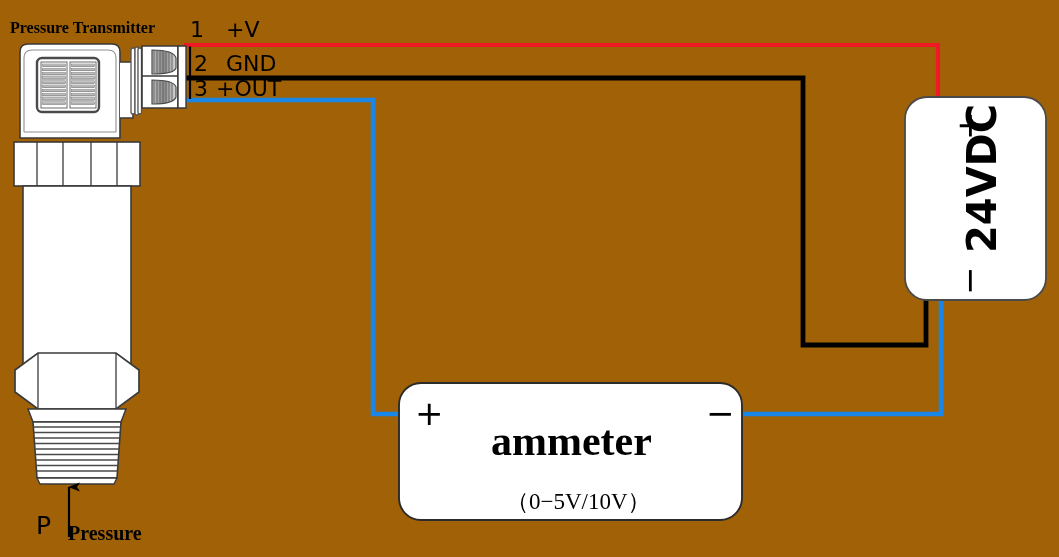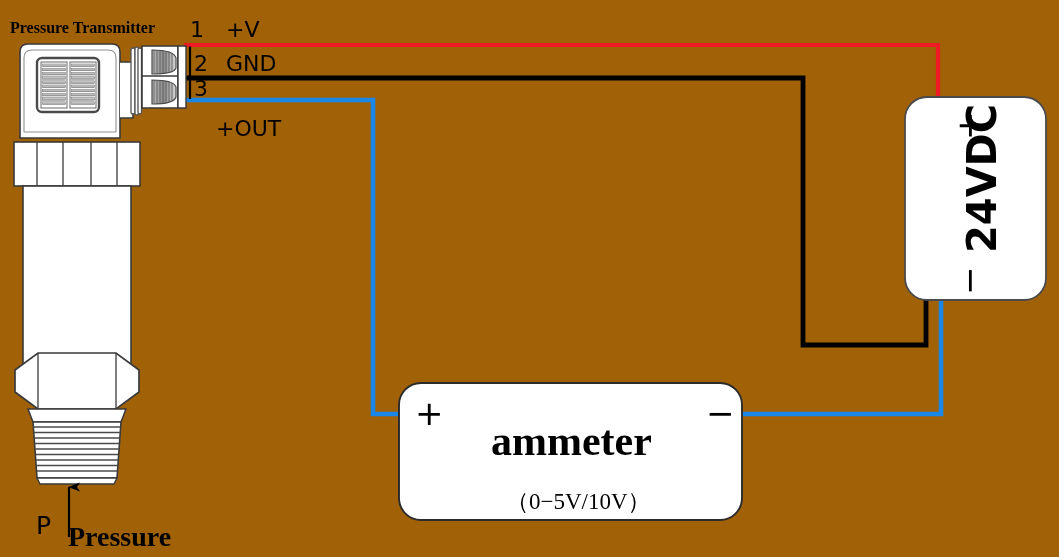--- a/index.html
+++ b/index.html
@@ -43,21 +43,21 @@
     font-family: "DejaVu Sans", sans-serif;
     font-size: 22px;
   }
   .lbl-p {
     font-family: "DejaVu Sans", sans-serif;
     font-size: 25px;
   }
   .lbl-pressure {
     font-family: "Liberation Serif", serif;
     font-weight: bold;
-    font-size: 28px;
+    font-size: 20px;
   }
   .lbl-ammeter {
     font-family: "Liberation Serif", serif;
     font-weight: bold;
     font-size: 42px;
   }
   .lbl-range {
     font-family: Liberation Serif, serif;
     font-size: 23px;
   }
@@ -247,21 +247,21 @@
 
   <div class="lbl lbl-title" style="left:10px; top:20px;">Pressure Transmitter</div>
 
   <div class="lbl lbl-pin-num" style="left:190px; top:19px;">1</div>
   <div class="lbl lbl-pin-name" style="left:226px; top:19px;">+V</div>
 
   <div class="lbl lbl-pin-num" style="left:194px; top:53px;">2</div>
   <div class="lbl lbl-pin-name" style="left:226px; top:53px;text-align:center;">GND</div>
 
   <div class="lbl lbl-pin-num" style="left:194px; top:78px;">3</div>
-  <div class="lbl lbl-pin-name" style="left:216px; top:78px;margin-top:40px;">+OUT</div>
+  <div class="lbl lbl-pin-name" style="left:216px; top:78px;">+OUT</div>
 
   <div class="lbl lbl-p" style="left:36px; top:513px;">P</div>
   <div class="lbl lbl-pressure" style="left:68px; top:523px;">Pressure</div>
 
   <div class="lbl lbl-sign-rot" style="left:952px; top:140px;">+</div>
   <div class="lbl lbl-supply" style="left:962px; top:253px;">24VDC</div>
   <div class="lbl lbl-sign-rot" style="left:952px; top:295px;">−</div>
 
   <div class="lbl lbl-sign" style="left:415px; top:396px;">+</div>
   <div class="lbl lbl-sign" style="left:706px; top:396px;">−</div>

